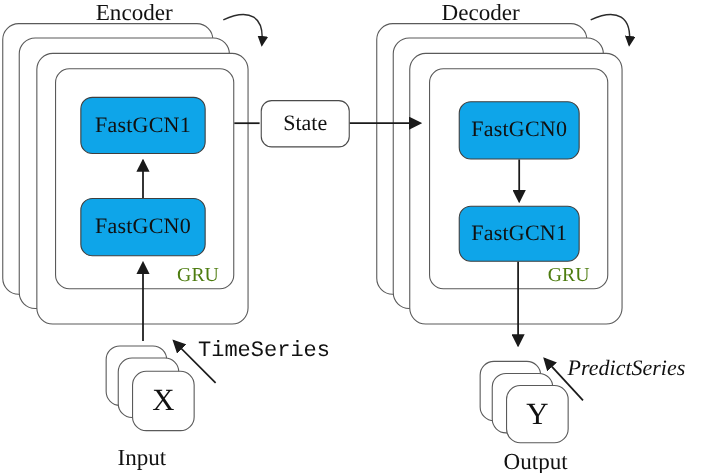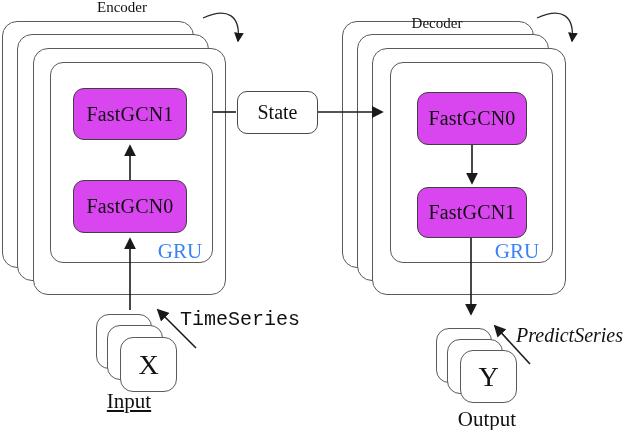--- a/index.html
+++ b/index.html
@@ -9,37 +9,37 @@
   }
   .frame{
     position:absolute;background:#ffffff;border:1.4px solid #5a5a5a;border-radius:15px;
     box-sizing:border-box;
   }
   .gru-box{
     position:absolute;background:#ffffff;border:1.4px solid #5a5a5a;border-radius:13px;
     box-sizing:border-box;
   }
   .gcn{
-    position:absolute;background:#d946ef;border:1.6px solid #3f3f3f;border-radius:11px;
+    position:absolute;background:#0ea5e9;border:1.6px solid #3f3f3f;border-radius:11px;
     box-sizing:border-box;display:flex;align-items:center;justify-content:center;
     font-size:20px;letter-spacing:.2px;
   }
   .statebox{
     position:absolute;background:#ffffff;border:1.5px solid #4a4a4a;border-radius:10px;
     box-sizing:border-box;display:flex;align-items:center;justify-content:center;
     font-size:20px;
     text-align:right;
   }
   .stackbox{
     position:absolute;background:#ffffff;border:1.4px solid #5a5a5a;border-radius:13px;
     box-sizing:border-box;display:flex;align-items:center;justify-content:center;
     font-size:28px;
   }
-  .title{position:absolute;font-size:15px;text-align:center;}
-  .gru-label{position:absolute;font-size:21px;text-align:center;color:#3b82f6;}
+  .title{position:absolute;font-size:21px;text-align:center;}
+  .gru-label{position:absolute;font-size:18px;text-align:center;color:#4d7c0f;}
   .series-label{position:absolute;font-size:20px;white-space:nowrap;}
   .io-label{position:absolute;font-size:21px;text-align:center;}
   svg.overlay{position:absolute;left:0;top:0;width:640px;height:430px;pointer-events:none;}
 </style>
 </head>
 <body>
 
 <div class="canvas">
 
   <div class="frame" style="left:2px;top:21px;width:192px;height:247px;"></div>
@@ -105,21 +105,21 @@
 
     <line x1="196" y1="348" x2="158" y2="310" stroke="#1a1a1a" stroke-width="1.6" marker-end="url(#ah)"></line>
 
     <line x1="530" y1="364" x2="495" y2="326" stroke="#1a1a1a" stroke-width="1.6" marker-end="url(#ah)"></line>
 
     <path d="M 203 18 C 227 7, 241 15, 238 41" fill="none" stroke="#2b2b2b" stroke-width="1.3" marker-end="url(#ah)"></path>
     <path d="M 537 18 C 561 7, 575 15, 572 41" fill="none" stroke="#2b2b2b" stroke-width="1.3" marker-end="url(#ah)"></path>
   </svg>
 
   <div class="title" style="left:60px;top:-1px;width:124px;">Encoder</div>
-  <div class="title" style="left:375px;top:-1px;width:124px;margin-top:16px;">Decoder</div>
+  <div class="title" style="left:375px;top:-1px;width:124px;">Decoder</div>
 
   <div class="series-label" style="left:180px;top:308px;font-family:Liberation Mono, monospace;">TimeSeries</div>
   <div class="series-label" style="left:516px;top:324px;font-style:italic;">PredictSeries</div>
 
-  <div class="io-label" style="left:99px;top:389px;width:60px;text-decoration:underline;">Input</div>
+  <div class="io-label" style="left:99px;top:404px;width:60px;">Input</div>
   <div class="io-label" style="left:452px;top:407px;width:70px;">Output</div>
 
 </div>
 
 </body></html>

